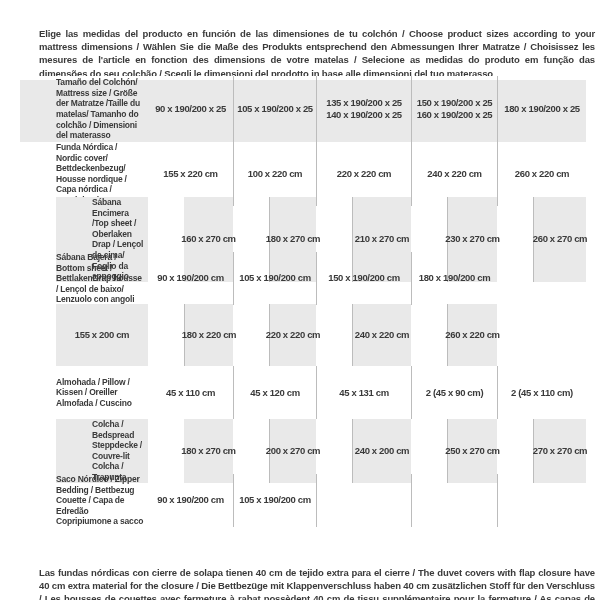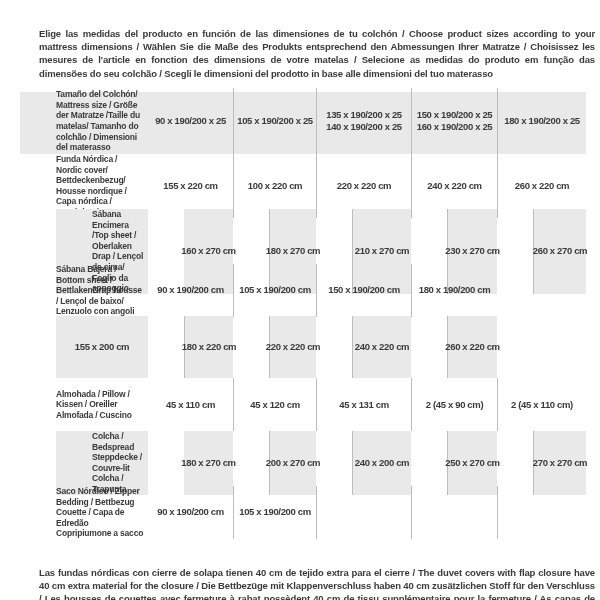--- a/index.html
+++ b/index.html
@@ -9,21 +9,21 @@
     overflow:hidden;
   }
   .note{
     position:absolute;left:22px;width:556px;margin:17px;
     font-size:9.5px;line-height:13.2px;letter-spacing:-0.15px;
     text-align:justify;
   }
   #intro-note{top:10px;}
   #footer-note{top:549px;}
 
-  .size-table{position:absolute;left:20px;top:88px;width:566px;}
+  .size-table{position:absolute;left:20px;top:76px;width:566px;}
   .row{display:grid;grid-template-columns:128px 85px 83px 95px 86px 89px;}
   .h66{height:66px}.h55{height:55px}.h60{height:52px}.h62{height:62px}
   .h53{height:53px}.h52{height:52px}
 
   .cell{display:flex;align-items:center;box-sizing:border-box;}
   .label{
     padding-left:36px;padding-right:4px;
     font-size:8.5px;line-height:10.6px;letter-spacing:-0.2px;text-align:left;
   }
   .val{

